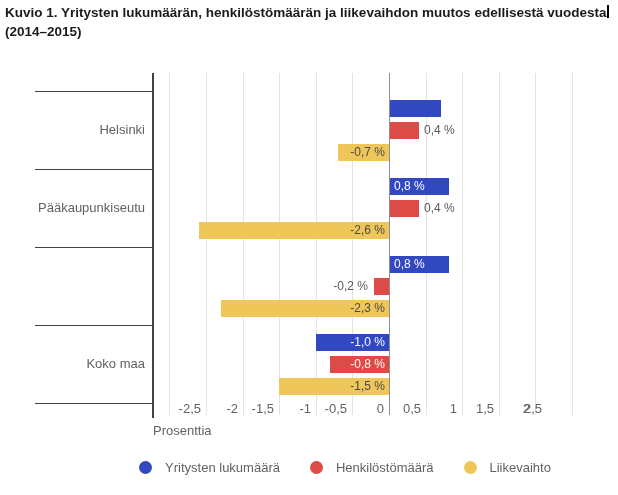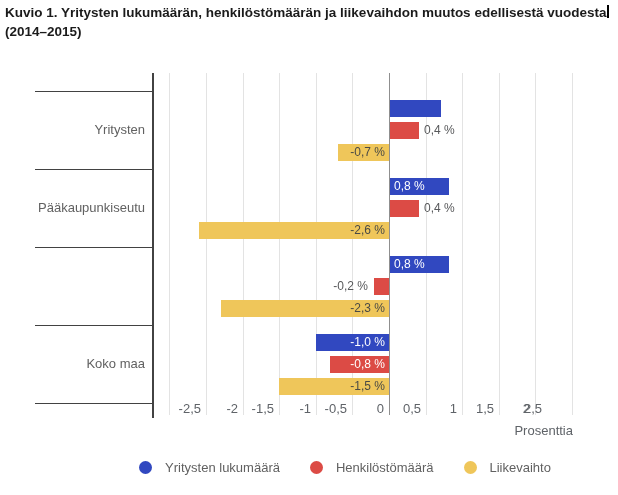--- a/index.html
+++ b/index.html
@@ -27,21 +27,21 @@
   }
   .x-tick-label{
     position:absolute;width:44px;text-align:right;
     font-size:13px;color:#5f6368;
   }
   .bar{position:absolute;}
   .bar-label{
     position:absolute;font-size:12px;line-height:17px;white-space:nowrap;
   }
   #xlabel{
-    position:absolute;left:153px;top:423px;width:420px;text-align:right;
+    position:absolute;left:153px;top:423px;width:420px;text-align:left;
     font-size:13px;color:#5f6368;
   }
   
   #legend{
     position:absolute;left:0;top:460px;width:618px;
     display:flex;justify-content:center;align-items:center;gap:30px;padding-left:36px;
   }
   .legend-item{display:flex;align-items:center;gap:13px;}
   .legend-swatch{width:13px;height:13px;border-radius:50%;}
   .legend-label{font-size:13px;color:#616161;}
@@ -84,21 +84,21 @@
     <div class="gridline" style="left: 462px; top: 73px; height: 342px;"></div>
     <div class="gridline" style="left: 499px; top: 73px; height: 342px;"></div>
     <div class="gridline" style="left: 535px; top: 73px; height: 342px;"></div>
     <div class="gridline" style="left: 572px; top: 73px; height: 342px;"></div>
     <div class="axis-line" style="left: 152px; top: 73px; width: 2px; height: 345px;"></div>
     <div class="cat-tick" style="left: 35px; width: 118px; top: 91px;"></div>
     <div class="cat-tick" style="left: 35px; width: 118px; top: 169px;"></div>
     <div class="cat-tick" style="left: 35px; width: 118px; top: 247px;"></div>
     <div class="cat-tick" style="left: 35px; width: 118px; top: 325px;"></div>
     <div class="cat-tick" style="left: 35px; width: 118px; top: 403px;"></div>
-    <div class="cat-label" style="top: 91px; height: 78px; line-height: 78px;">Yritysten</div>
+    <div class="cat-label" style="top: 91px; height: 78px; line-height: 78px;">Helsinki</div>
     <div class="cat-label" style="top: 169px; height: 78px; line-height: 78px;">Pääkaupunkiseutu</div>
     <div class="cat-label" style="top: 325px; height: 78px; line-height: 78px;">Koko maa</div>
     <div class="x-tick-label" style="left: 157px; top: 401px;">-2,5</div>
     <div class="x-tick-label" style="left: 194px; top: 401px;">-2</div>
     <div class="x-tick-label" style="left: 230px; top: 401px;">-1,5</div>
     <div class="x-tick-label" style="left: 267px; top: 401px;">-1</div>
     <div class="x-tick-label" style="left: 303px; top: 401px;">-0,5</div>
     <div class="x-tick-label" style="left: 340px; top: 401px;">0</div>
     <div class="x-tick-label" style="left: 377px; top: 401px;">0,5</div>
     <div class="x-tick-label" style="left: 413px; top: 401px;">1</div>

